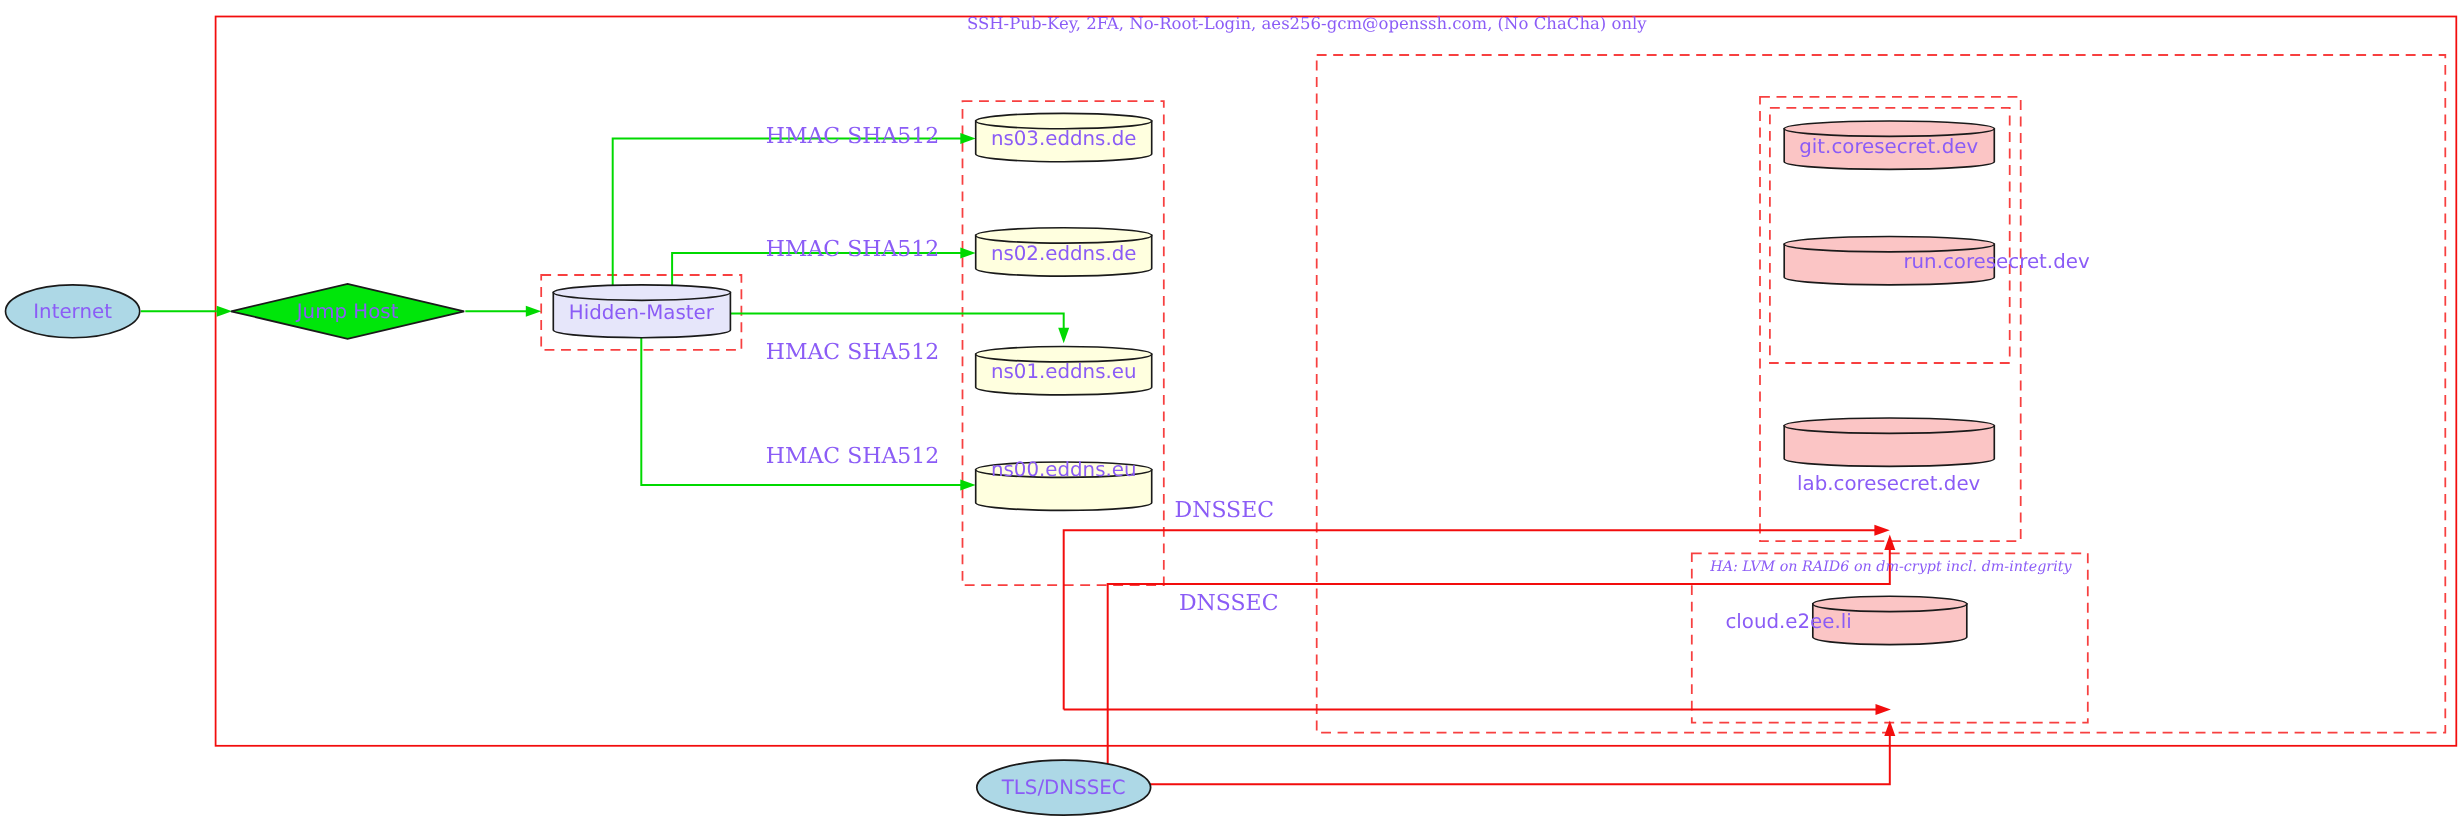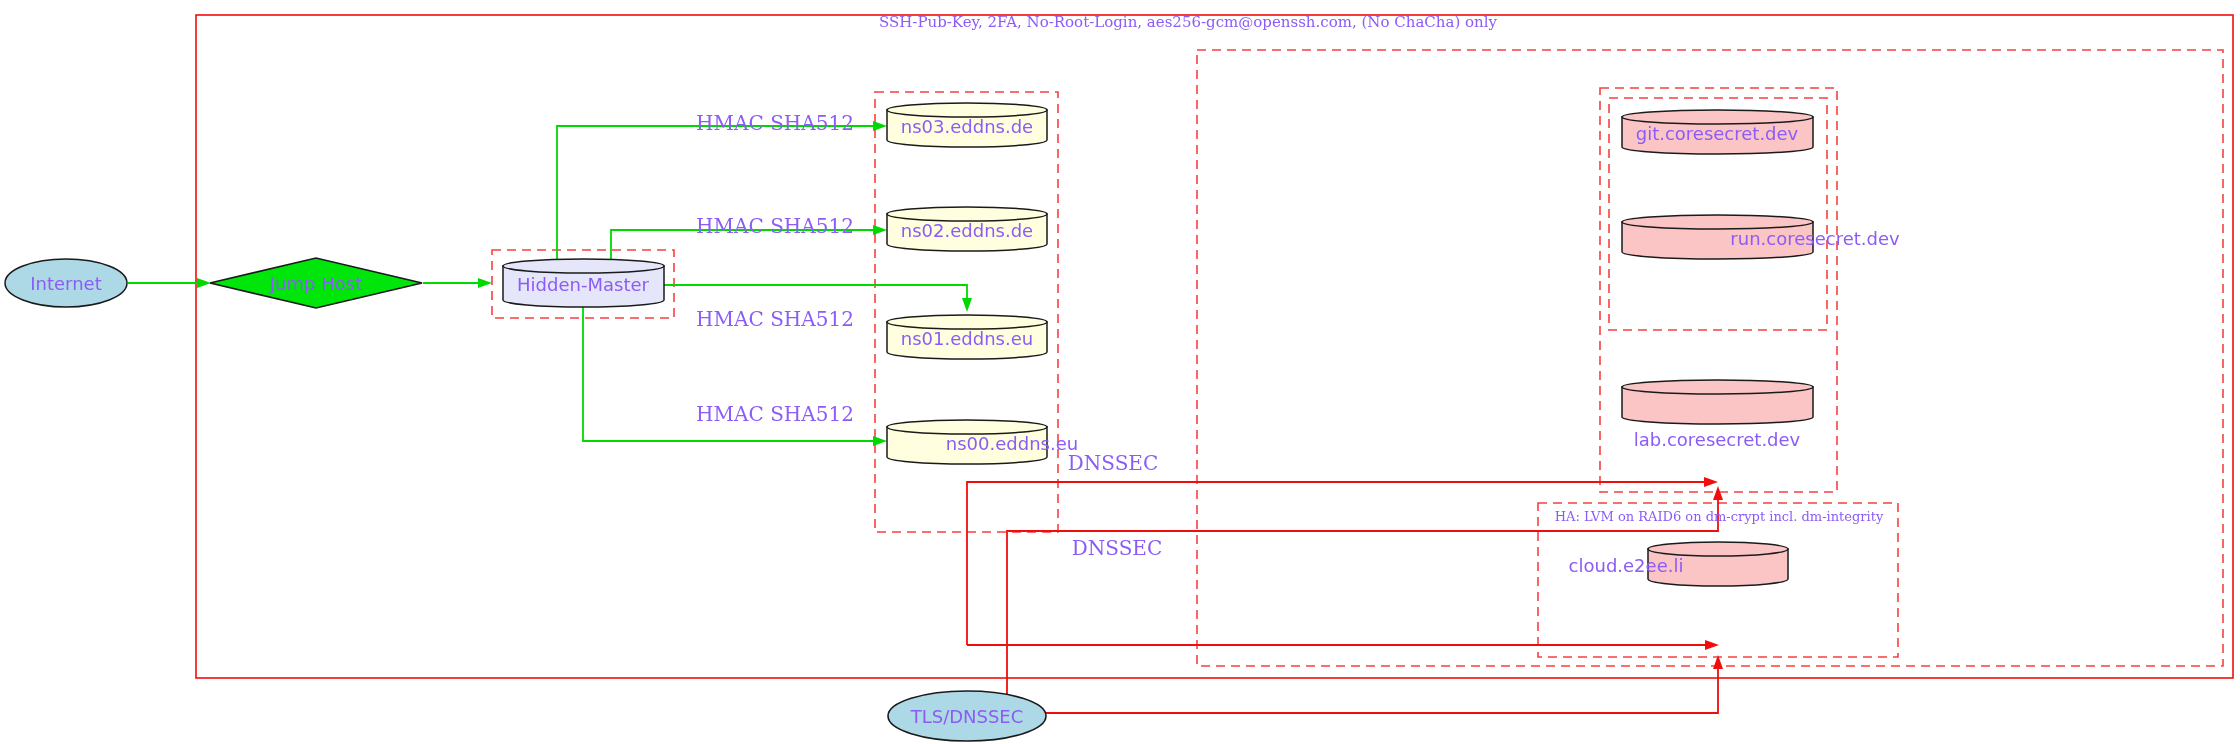--- a/index.html
+++ b/index.html
@@ -16,21 +16,21 @@
     transform:translate(-50%,-50%);
     white-space:nowrap;
     color:#8b5cf6;
     line-height:1;
   }
   .node-lbl{font-size:18px;font-family:"DejaVu Sans",sans-serif;}
   .edge-lbl{font-size:20px;font-family:"DejaVu Serif","Liberation Serif",serif;}
   .cluster-lbl{font-family:"DejaVu Serif","Liberation Serif",serif;}
   .ssh-lbl{font-size:15px;}
   .tls-lbl{font-size:13.5px;}
-  .ha-lbl{font-size:13px;}
+  .ha-lbl{font-size:13px;font-style:italic;}
 </style>
 </head>
 <body>
 
 <div id="stage">
 
   <svg id="edges-svg" viewBox="0 0 2240 744" xmlns="http://www.w3.org/2000/svg">
 
     <rect x="196" y="15" width="2037" height="663" fill="none" stroke-width="1.6" stroke="#f20d0d"></rect>
     <rect x="1197" y="50" width="1026" height="616" fill="none" stroke-width="1.6" stroke-dasharray="9,6" stroke="#f74040"></rect>
@@ -118,21 +118,21 @@
 
   <div class="lbl cluster-lbl ssh-lbl" style="left:1188px;top:22px;">SSH-Pub-Key, 2FA, No-Root-Login, aes256-gcm@openssh.com, (No ChaCha) only</div>
   <div class="lbl cluster-lbl ha-lbl" style="left:1719px;top:516px;">HA: LVM on RAID6 on dm-crypt incl. dm-integrity</div>
 
   <div class="lbl node-lbl" style="left:66px;top:284px;">Internet</div>
   <div class="lbl node-lbl" style="left:316px;top:284px;">Jump Host</div>
   <div class="lbl node-lbl" style="left:583px;top:285px;">Hidden-Master</div>
   <div class="lbl node-lbl" style="left:967px;top:127px;">ns03.eddns.de</div>
   <div class="lbl node-lbl" style="left:967px;top:231px;">ns02.eddns.de</div>
   <div class="lbl node-lbl" style="left:967px;top:339px;">ns01.eddns.eu</div>
-  <div class="lbl node-lbl" style="left:967px;top:444px;margin-left:45px;">ns00.eddns.eu</div>
+  <div class="lbl node-lbl" style="left:967px;top:428px;">ns00.eddns.eu</div>
   <div class="lbl node-lbl" style="left:1717px;top:134px;">git.coresecret.dev</div>
   <div class="lbl node-lbl" style="left:1815px;top:239px;">run.coresecret.dev</div>
   <div class="lbl node-lbl" style="left:1717px;top:404px;margin-top:36px;">lab.coresecret.dev</div>
   <div class="lbl node-lbl" style="left:1626px;top:566px;">cloud.e2ee.li</div>
   <div class="lbl node-lbl" style="left:967px;top:717px;">TLS/DNSSEC</div>
 
   <div class="lbl edge-lbl" style="left:775px;top:123px;">HMAC SHA512</div>
   <div class="lbl edge-lbl" style="left:775px;top:226px;">HMAC SHA512</div>
   <div class="lbl edge-lbl" style="left:775px;top:319px;">HMAC SHA512</div>
   <div class="lbl edge-lbl" style="left:775px;top:414px;">HMAC SHA512</div>

